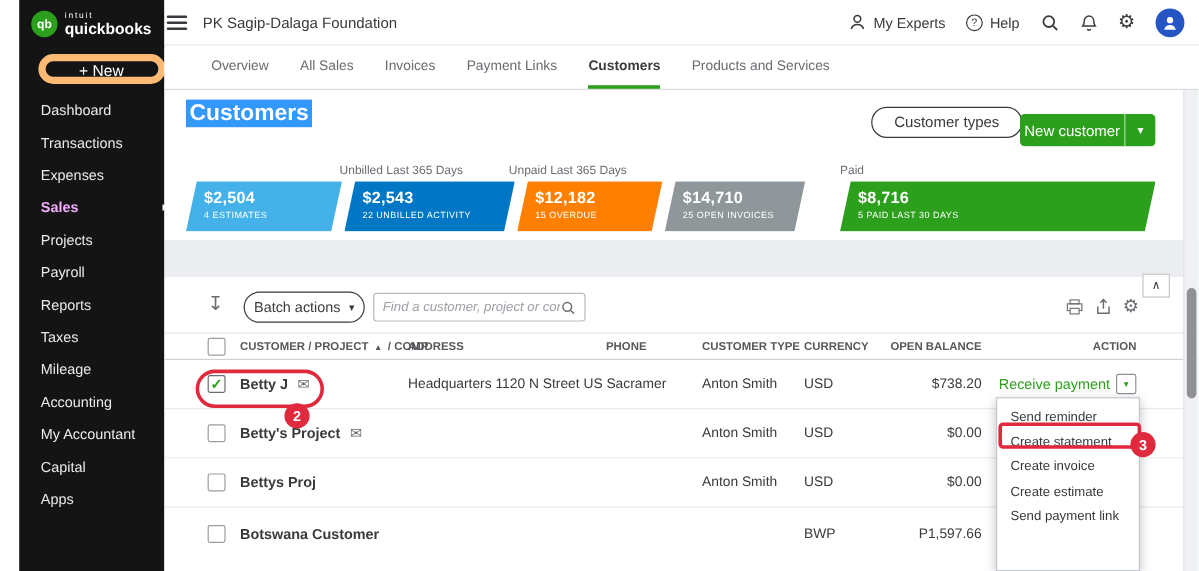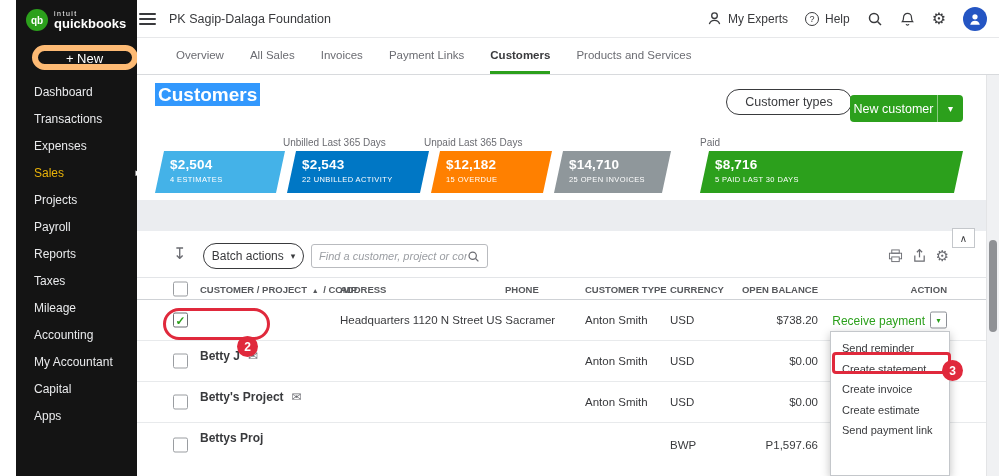--- a/index.html
+++ b/index.html
@@ -9,21 +9,21 @@
   
   .sidebar { position:absolute; left:16px; top:0; width:137px; height:476px; background:#141414; }
   .brand { display:flex; align-items:center; gap:6px; padding:9px 10px 4px 10px; }
   .brand-circle { width:22px; height:22px; border-radius:50%; background:#2ca01c; color:#fff; font-size:10px; font-weight:bold; display:flex; align-items:center; justify-content:center; }
   .brand-intuit { font-size:7px; color:#fff; letter-spacing:1.5px; }
   .brand-name { font-size:13px; color:#fff; font-weight:700; margin-top:-1px; }
   .new-btn { display:block; margin:10px auto 6px auto; width:106px; height:25px; border-radius:14px; border:6px solid #fdba74; background:transparent; color:#fff; font-size:13px; font-family:inherit; cursor:pointer; }
   .side-nav { margin-top:8px; }
   .nav-item { display:flex; align-items:center; justify-content:space-between; height:27px; padding:0 12px 0 18px; color:#e9eaec; font-size:12px; cursor:pointer; }
   .nav-item .nav-chevron { color:#8a8d92; font-size:13px; line-height:1; }
-  .nav-item.active .nav-label { font-weight:400; color:#eab308; }
+  .nav-item.active .nav-label { font-weight:700; color:#f0abfc; }
   .nav-item.active .nav-arrow { color:#fff; font-size:11px; }
 
   
   .main { position:absolute; left:137px; top:0; width:862px; height:476px; background:#fff; }
 
   
   .topbar { position:absolute; top:0; left:0; right:0; height:38px; background:#fff; border-bottom:1px solid #e7e8ea; display:flex; align-items:center; padding:0 12px 0 2px; }
   .hamburger { display:flex; flex-direction:column; gap:3px; width:17px; cursor:pointer; }
   .hamburger span { display:block; height:2px; background:#393a3d; border-radius:1px; }
   .company { margin-left:13px; font-size:12.5px; color:#393a3d; }
@@ -75,21 +75,21 @@
   .c-name   { left:63px; }
   .c-addr   { left:203px; }
   .c-phone  { left:368px; }
   .c-type   { left:448px; }
   .c-curr   { left:533px; }
   .c-bal    { right:181px; text-align:right; }
   .c-action { right:52px; }
 
   .t-row { position:absolute; left:0; right:0; height:41px; border-bottom:1px solid #e8eaec; }
   .t-row .cell { position:absolute; top:50%; transform:translateY(-50%); font-size:11.5px; color:#393a3d; white-space:nowrap; }
-  .t-row .name-cell { display:flex; align-items:center; gap:8px;margin-top:36px; }
+  .t-row .name-cell { display:flex; align-items:center; gap:8px; }
   .t-row .cname { font-size:12px; font-weight:600; color:#393a3d; }
   .envelope { color:#6b6c72; font-size:12px; cursor:pointer; }
   .cb { position:absolute; left:36px; top:50%; transform:translateY(-50%); width:15px; height:15px; border:1.5px solid #9a9da1; border-radius:2px; background:#fff; cursor:pointer; display:flex; align-items:center; justify-content:center; }
   .cb.checked { border-color:#6b6c72; color:#2ca01c; font-weight:700; font-size:12px; }
   .action-cell { display:flex; align-items:center; gap:5px; }
   .action-link { color:#2ca01c; font-size:12px; cursor:pointer; text-decoration:none; }
   .action-caret { width:17px; height:17px; border:1px solid #8d9096; border-radius:2px; color:#2ca01c; font-size:8px; display:flex; align-items:center; justify-content:center; cursor:pointer; }
 
   
   .action-menu { position:absolute; left:693px; top:331px; width:120px; height:145px; background:#fff; border:1px solid #c4c7cb; box-shadow:0 3px 9px rgba(0,0,0,.25); padding:6px 0; z-index:6; }

